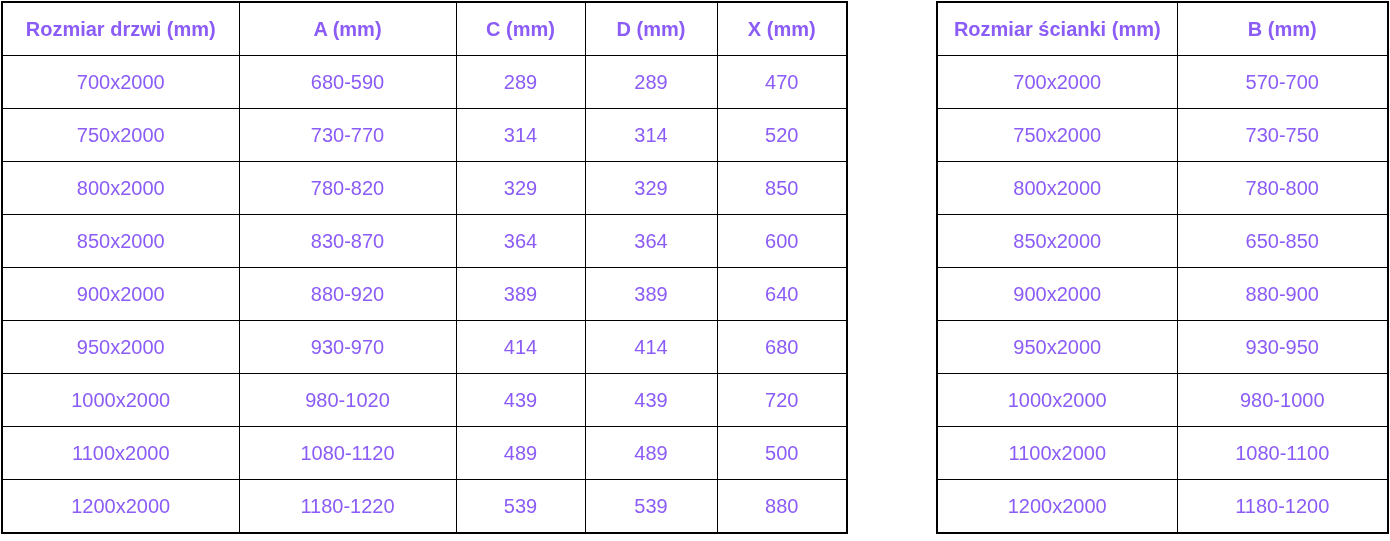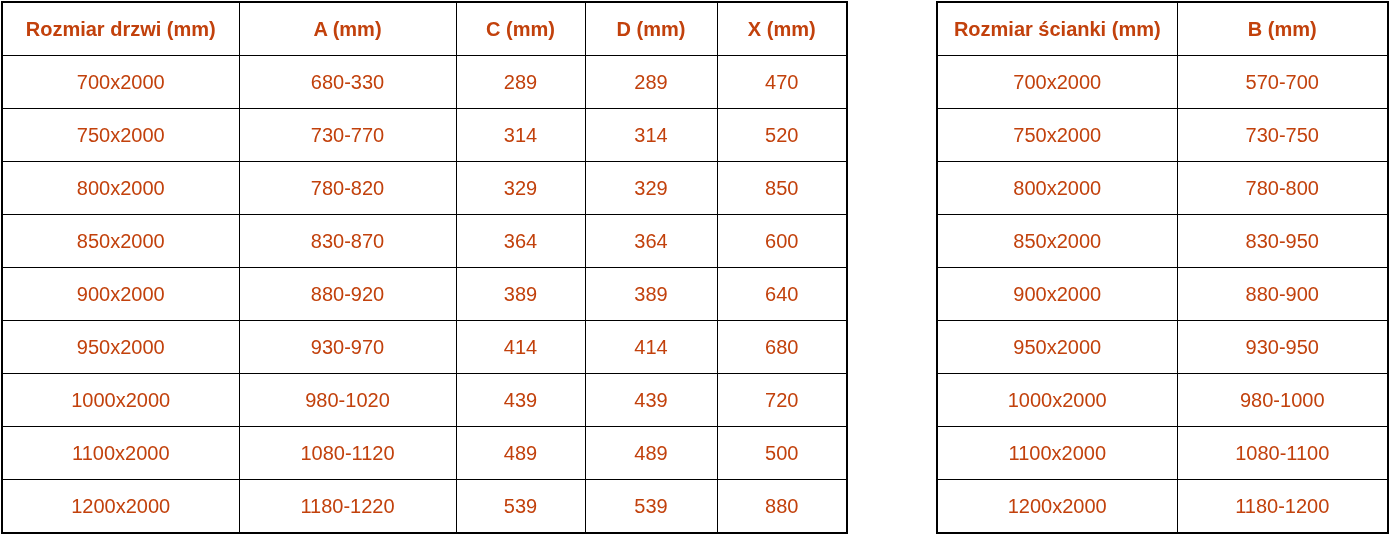--- a/index.html
+++ b/index.html
@@ -6,21 +6,21 @@
     margin: 0;
     padding: 0;
     background: #ffffff;
   }
   .page {
     position: relative;
     width: 1230px;
     height: 541px;
     background: #ffffff;
     font-family: "Liberation Sans", sans-serif;
-    color: #c2410c;
+    color: #8b5cf6;
   }
   table.size-table {
     position: absolute;
     top: 1px;
     border-collapse: collapse;
     table-layout: fixed;
     background: #ffffff;
     border: 2px solid #000000;
   }
   #door-table { left: 1px; width: 845px; }
@@ -62,21 +62,21 @@
           <th>Rozmiar drzwi (mm)</th>
           <th>A (mm)</th>
           <th>C (mm)</th>
           <th>D (mm)</th>
           <th>X (mm)</th>
         </tr>
       </thead>
       <tbody>
         <tr>
           <td>700x2000</td>
-          <td>680-330</td>
+          <td>680-590</td>
           <td>289</td>
           <td>289</td>
           <td>470</td>
         </tr>
         <tr>
           <td>750x2000</td>
           <td>730-770</td>
           <td>314</td>
           <td>314</td>
           <td>520</td>
@@ -152,21 +152,21 @@
         <tr>
           <td>750x2000</td>
           <td>730-750</td>
         </tr>
         <tr>
           <td>800x2000</td>
           <td>780-800</td>
         </tr>
         <tr>
           <td>850x2000</td>
-          <td>830-950</td>
+          <td>650-850</td>
         </tr>
         <tr>
           <td>900x2000</td>
           <td>880-900</td>
         </tr>
         <tr>
           <td>950x2000</td>
           <td>930-950</td>
         </tr>
         <tr>

